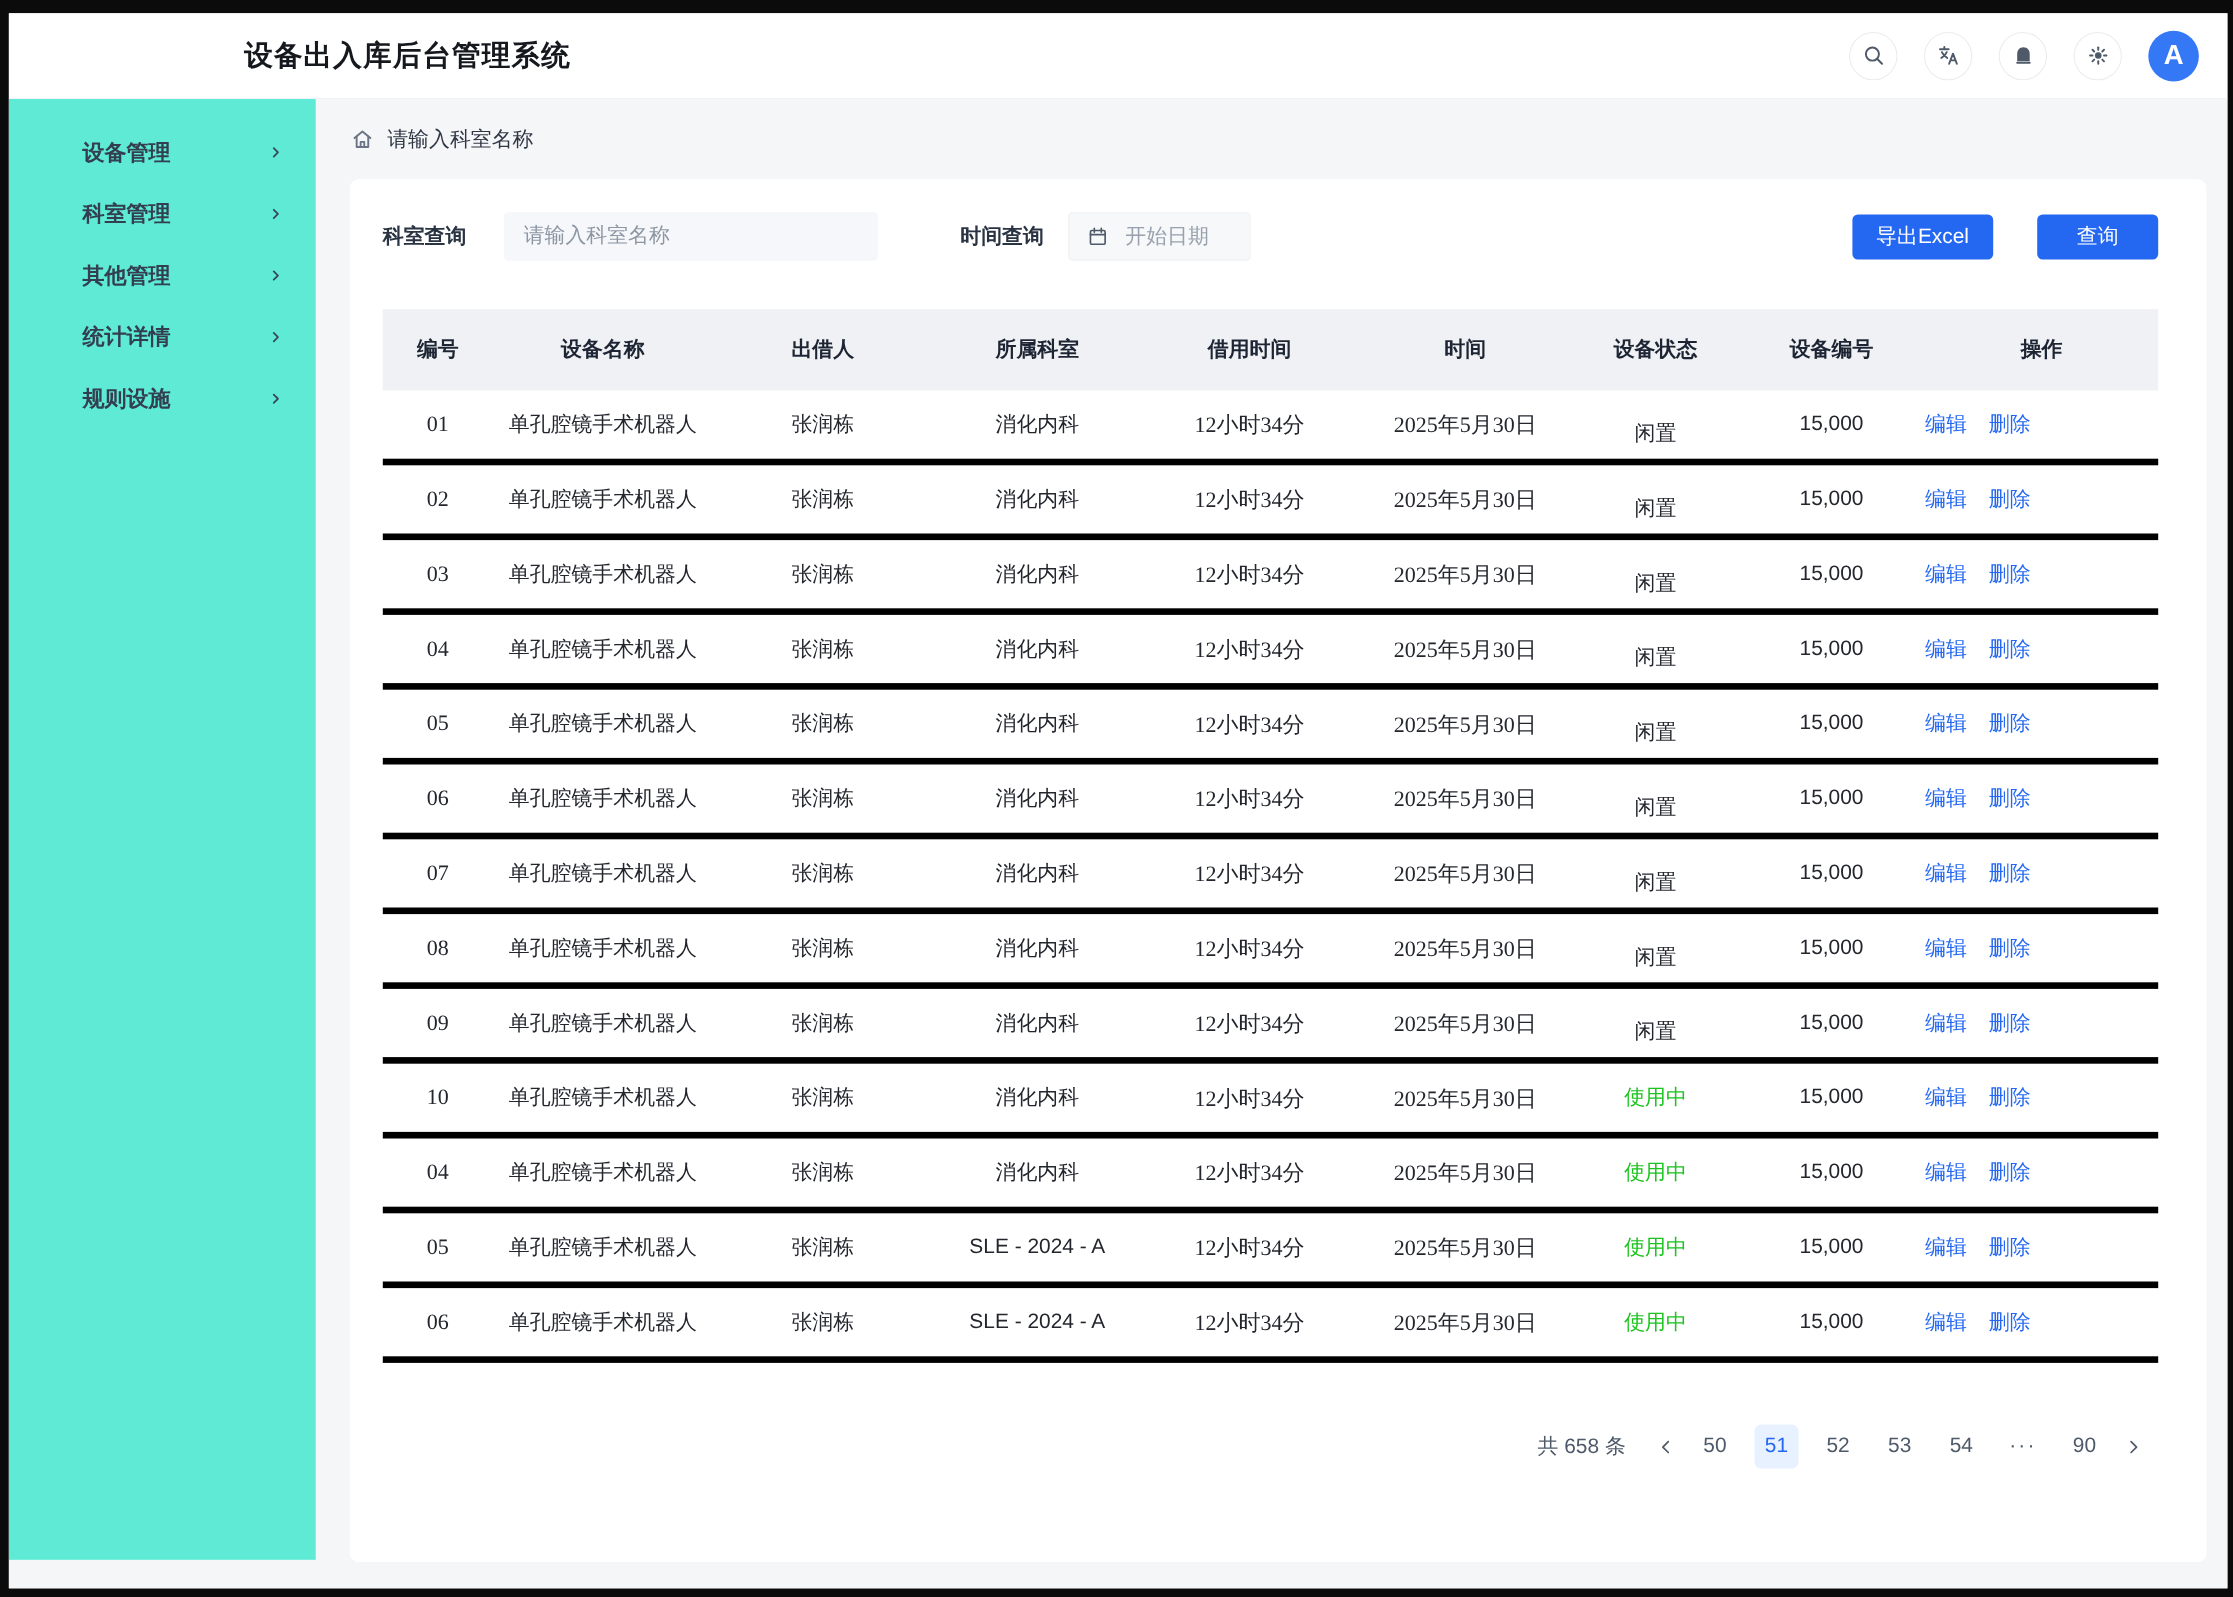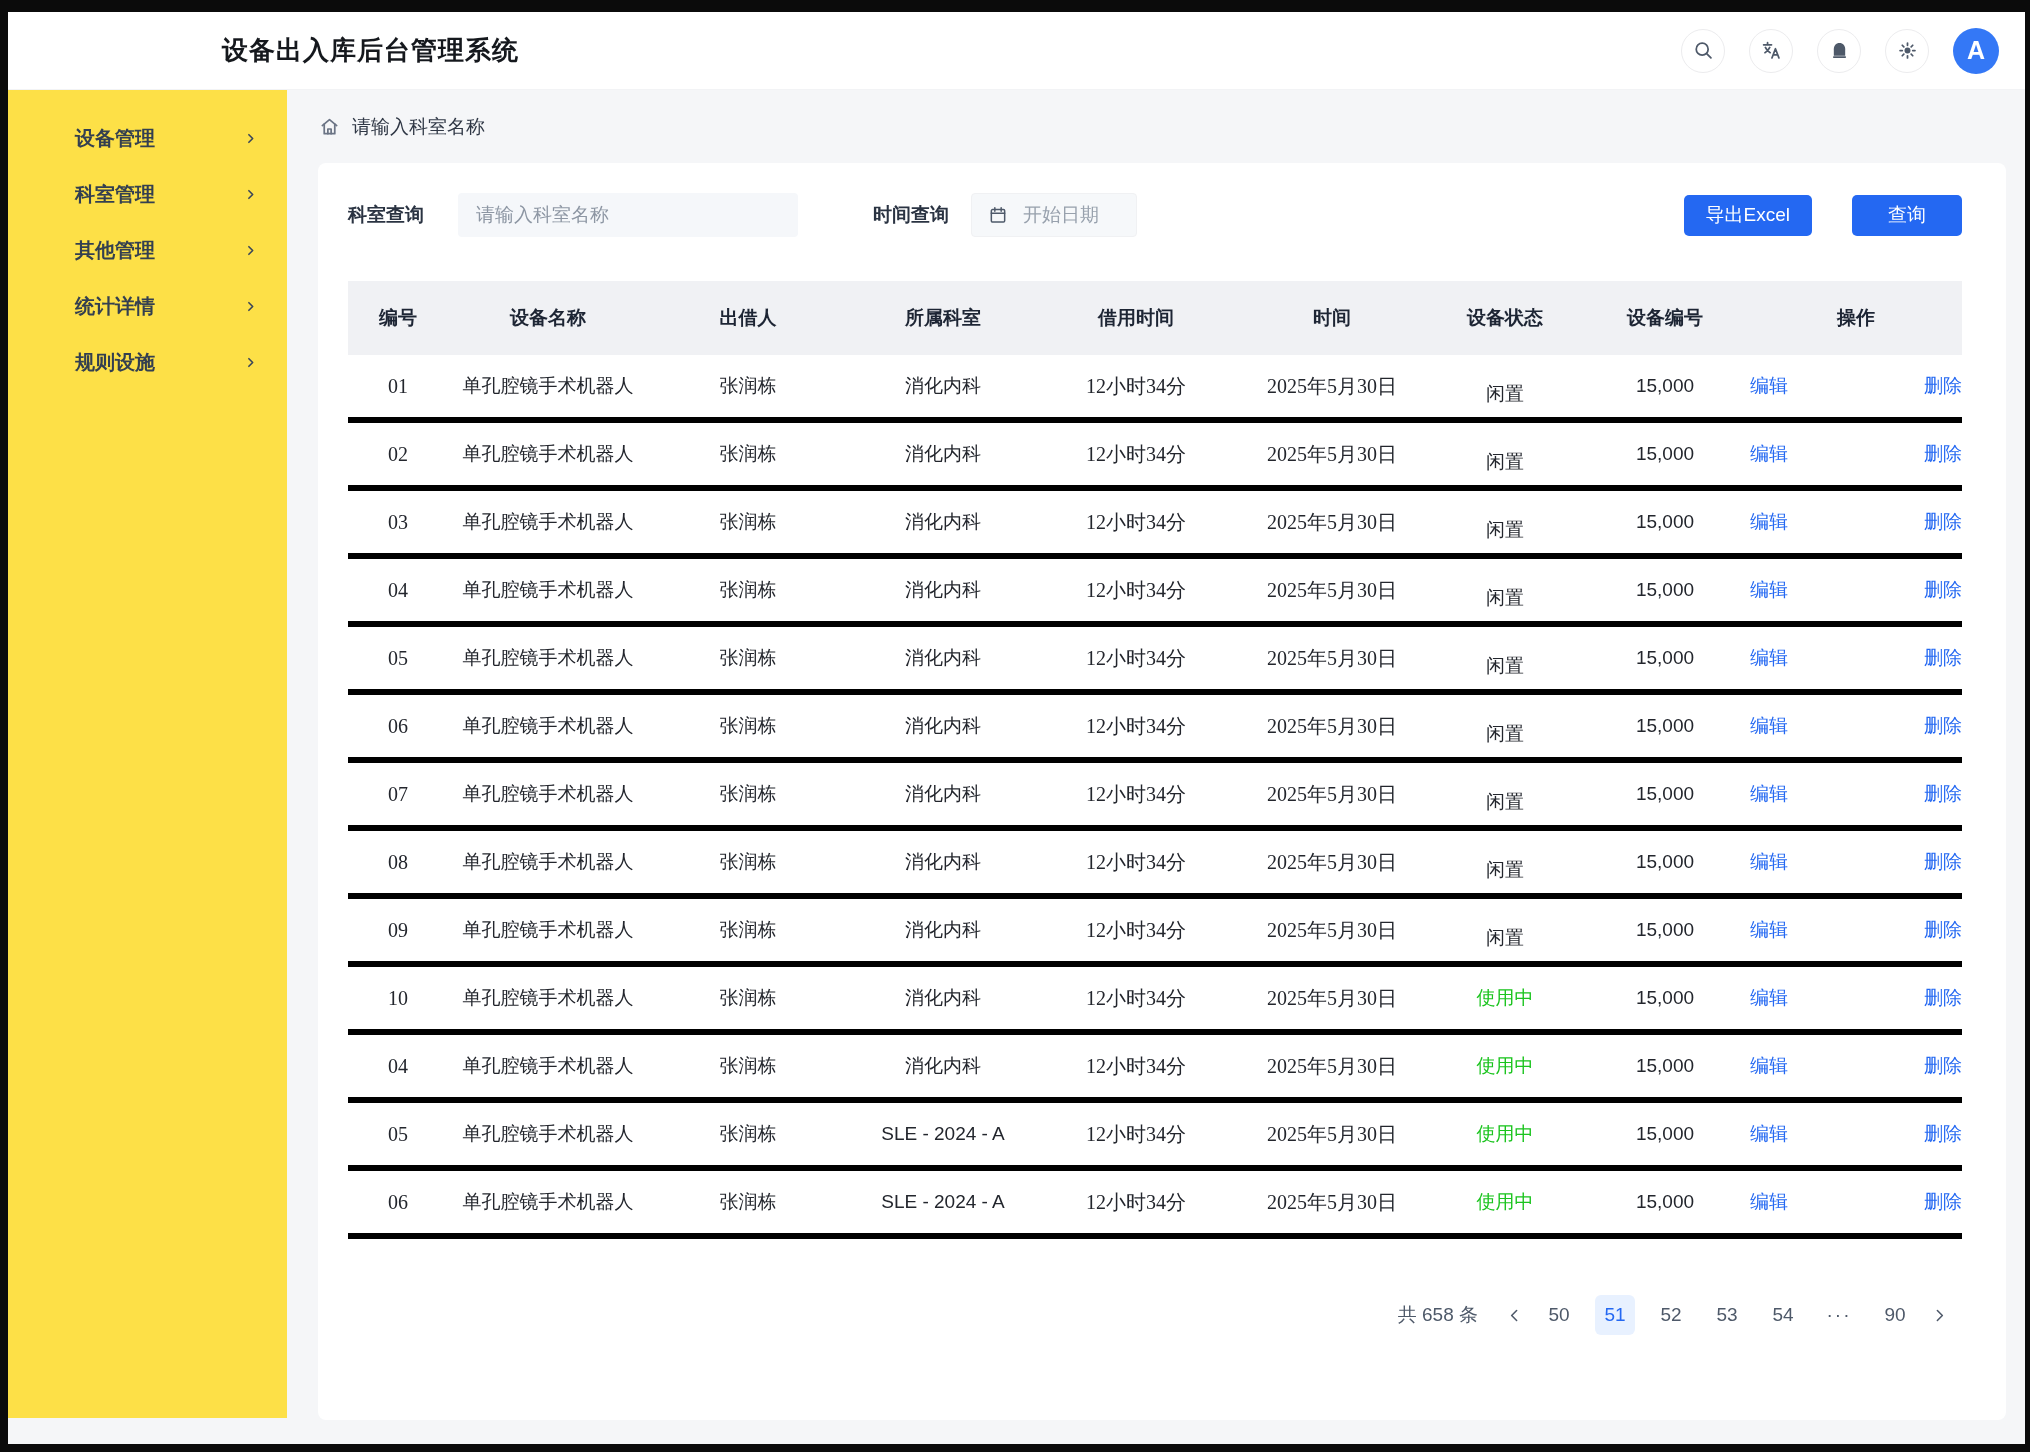--- a/index.html
+++ b/index.html
@@ -16,21 +16,21 @@
   .topbar-title { margin-left:214px; font-size:26px; font-weight:700; color:#15181d; letter-spacing:1px; }
   .topbar-right { margin-left:auto; margin-right:26px; display:flex; align-items:center; gap:24px; }
   .icon-btn { width:44px; height:44px; border-radius:50%; border:1px solid #ececee; background:#fff;
     display:flex; align-items:center; justify-content:center; cursor:pointer; }
   .icon-btn svg { stroke:#4e5969; fill:none; stroke-width:2; stroke-linecap:round; stroke-linejoin:round; }
   .avatar { width:46px; height:46px; border-radius:50%; background:#3478f6; color:#fff; font-size:25px;
     font-weight:600; display:flex; align-items:center; justify-content:center; cursor:pointer; }
 
   
   .body { flex:1; display:flex; background:#f5f6f8; min-height:0; }
-  .sidebar { flex:0 0 279px; width:279px; background:#fde047; height:calc(100% - 26px); padding-top:20px; }
+  .sidebar { flex:0 0 279px; width:279px; background:#5eead4; height:calc(100% - 26px); padding-top:20px; }
   .side-item { height:56px; display:flex; align-items:center; padding:0 30px 0 67px;
     font-size:20px; font-weight:600; color:#333f50; cursor:pointer; }
   .side-item.active { color:#2468f2; }
   .side-item .chev { margin-left:auto; display:flex; }
   .side-item .chev svg { stroke:#39465a; fill:none; stroke-width:3; stroke-linecap:round; stroke-linejoin:round; }
   .side-item.active .chev svg { stroke:#39465a; }
 
   .main { flex:1; display:flex; flex-direction:column; min-width:0; padding:0 19px 24px 31px; }
   .breadcrumb { height:73px; display:flex; align-items:center; gap:11px; font-size:19px; color:#2f3745; }
   .breadcrumb svg { stroke:#6b7485; fill:none; stroke-width:1.8; stroke-linecap:round; stroke-linejoin:round; }
@@ -56,21 +56,21 @@
   
   .table { margin-top:44px; width:1614px; }
   .tgrid { display:grid; grid-template-columns:100px 200px 200px 190px 196px 196px 150px 170px 212px; align-items:center; }
   .thead { height:74px; background:#f0f1f4; font-size:19px; font-weight:700; color:#1d2534; }
   .thead > div { text-align:center; }
   .trow { height:68px; border-bottom:6px solid #000000; font-size:19px; color:#23262d; }
   .trow > div { text-align:center; }
   .serif { font-family:"Liberation Serif","DejaVu Serif",serif; font-size:20px; }
   .status-active { color:#1bc41e; }
   .status-idle { color:#23262d;margin-top:16px; }
-  .actions-cell { display:flex; justify-content:space-between; gap:44px; }
+  .actions-cell { display:flex; justify-content:flex-start; gap:20px; }
   .link { color:#2468f2; cursor:pointer; }
 
   
   .pagination { margin-top:56px; display:flex; align-items:center; justify-content:flex-end; gap:16px;
     padding-right:14px; color:#4e5969; font-size:19px; flex:0 0 auto; }
   .pg-total { margin-right:12px; color:#4e5969; }
   .pg-item { min-width:40px; height:40px; display:flex; align-items:center; justify-content:center;
     border-radius:6px; cursor:pointer; }
   .pg-item.active { background:#e8f1ff; color:#2468f2; font-weight:500; }
   .pg-ellipsis { cursor:default; letter-spacing:2px; }

